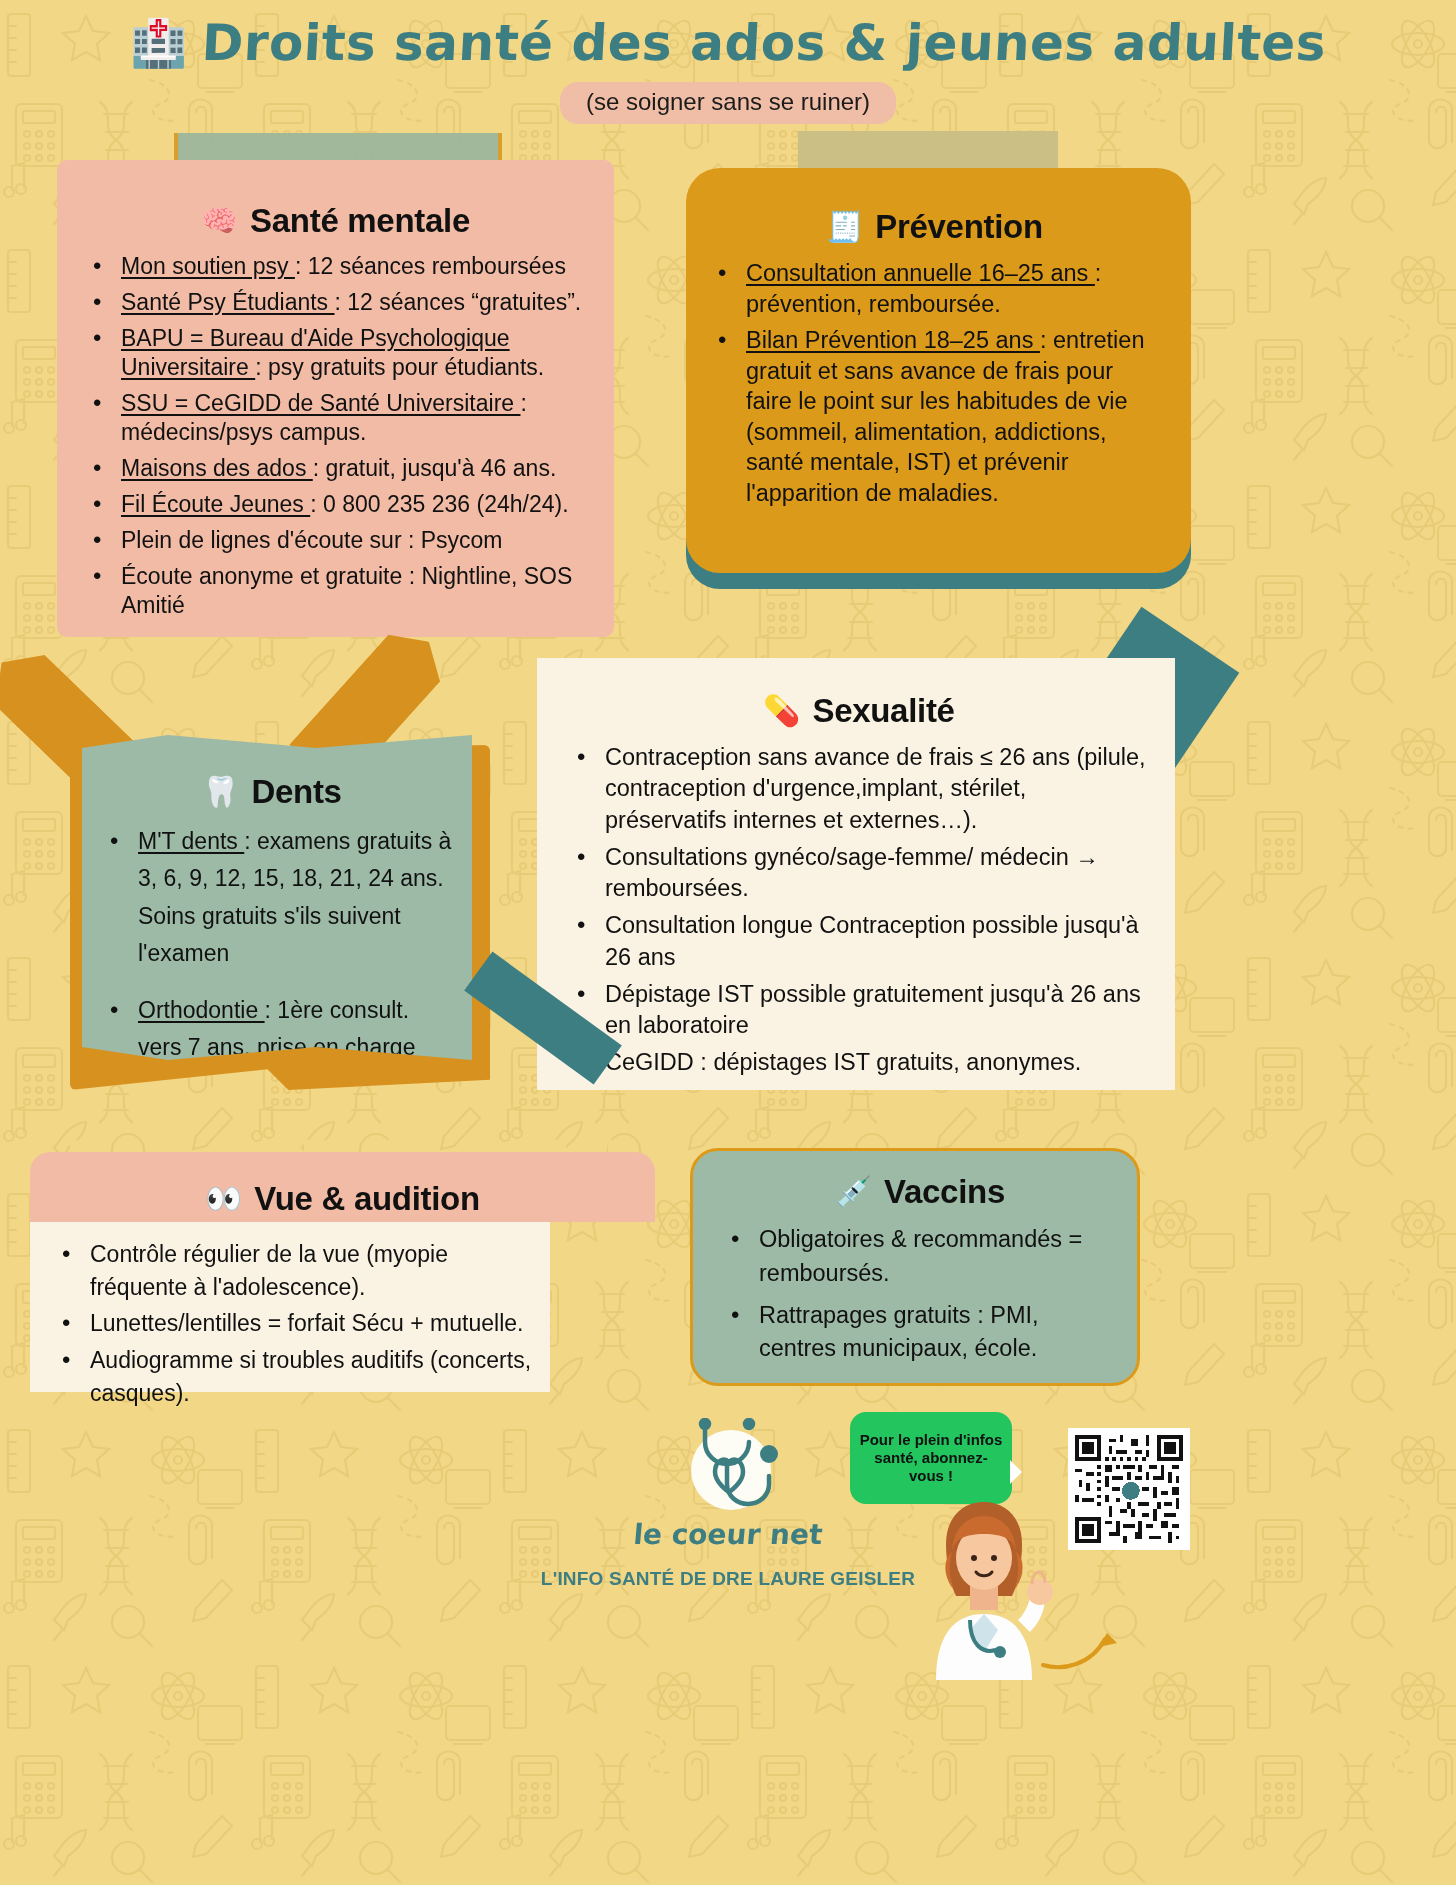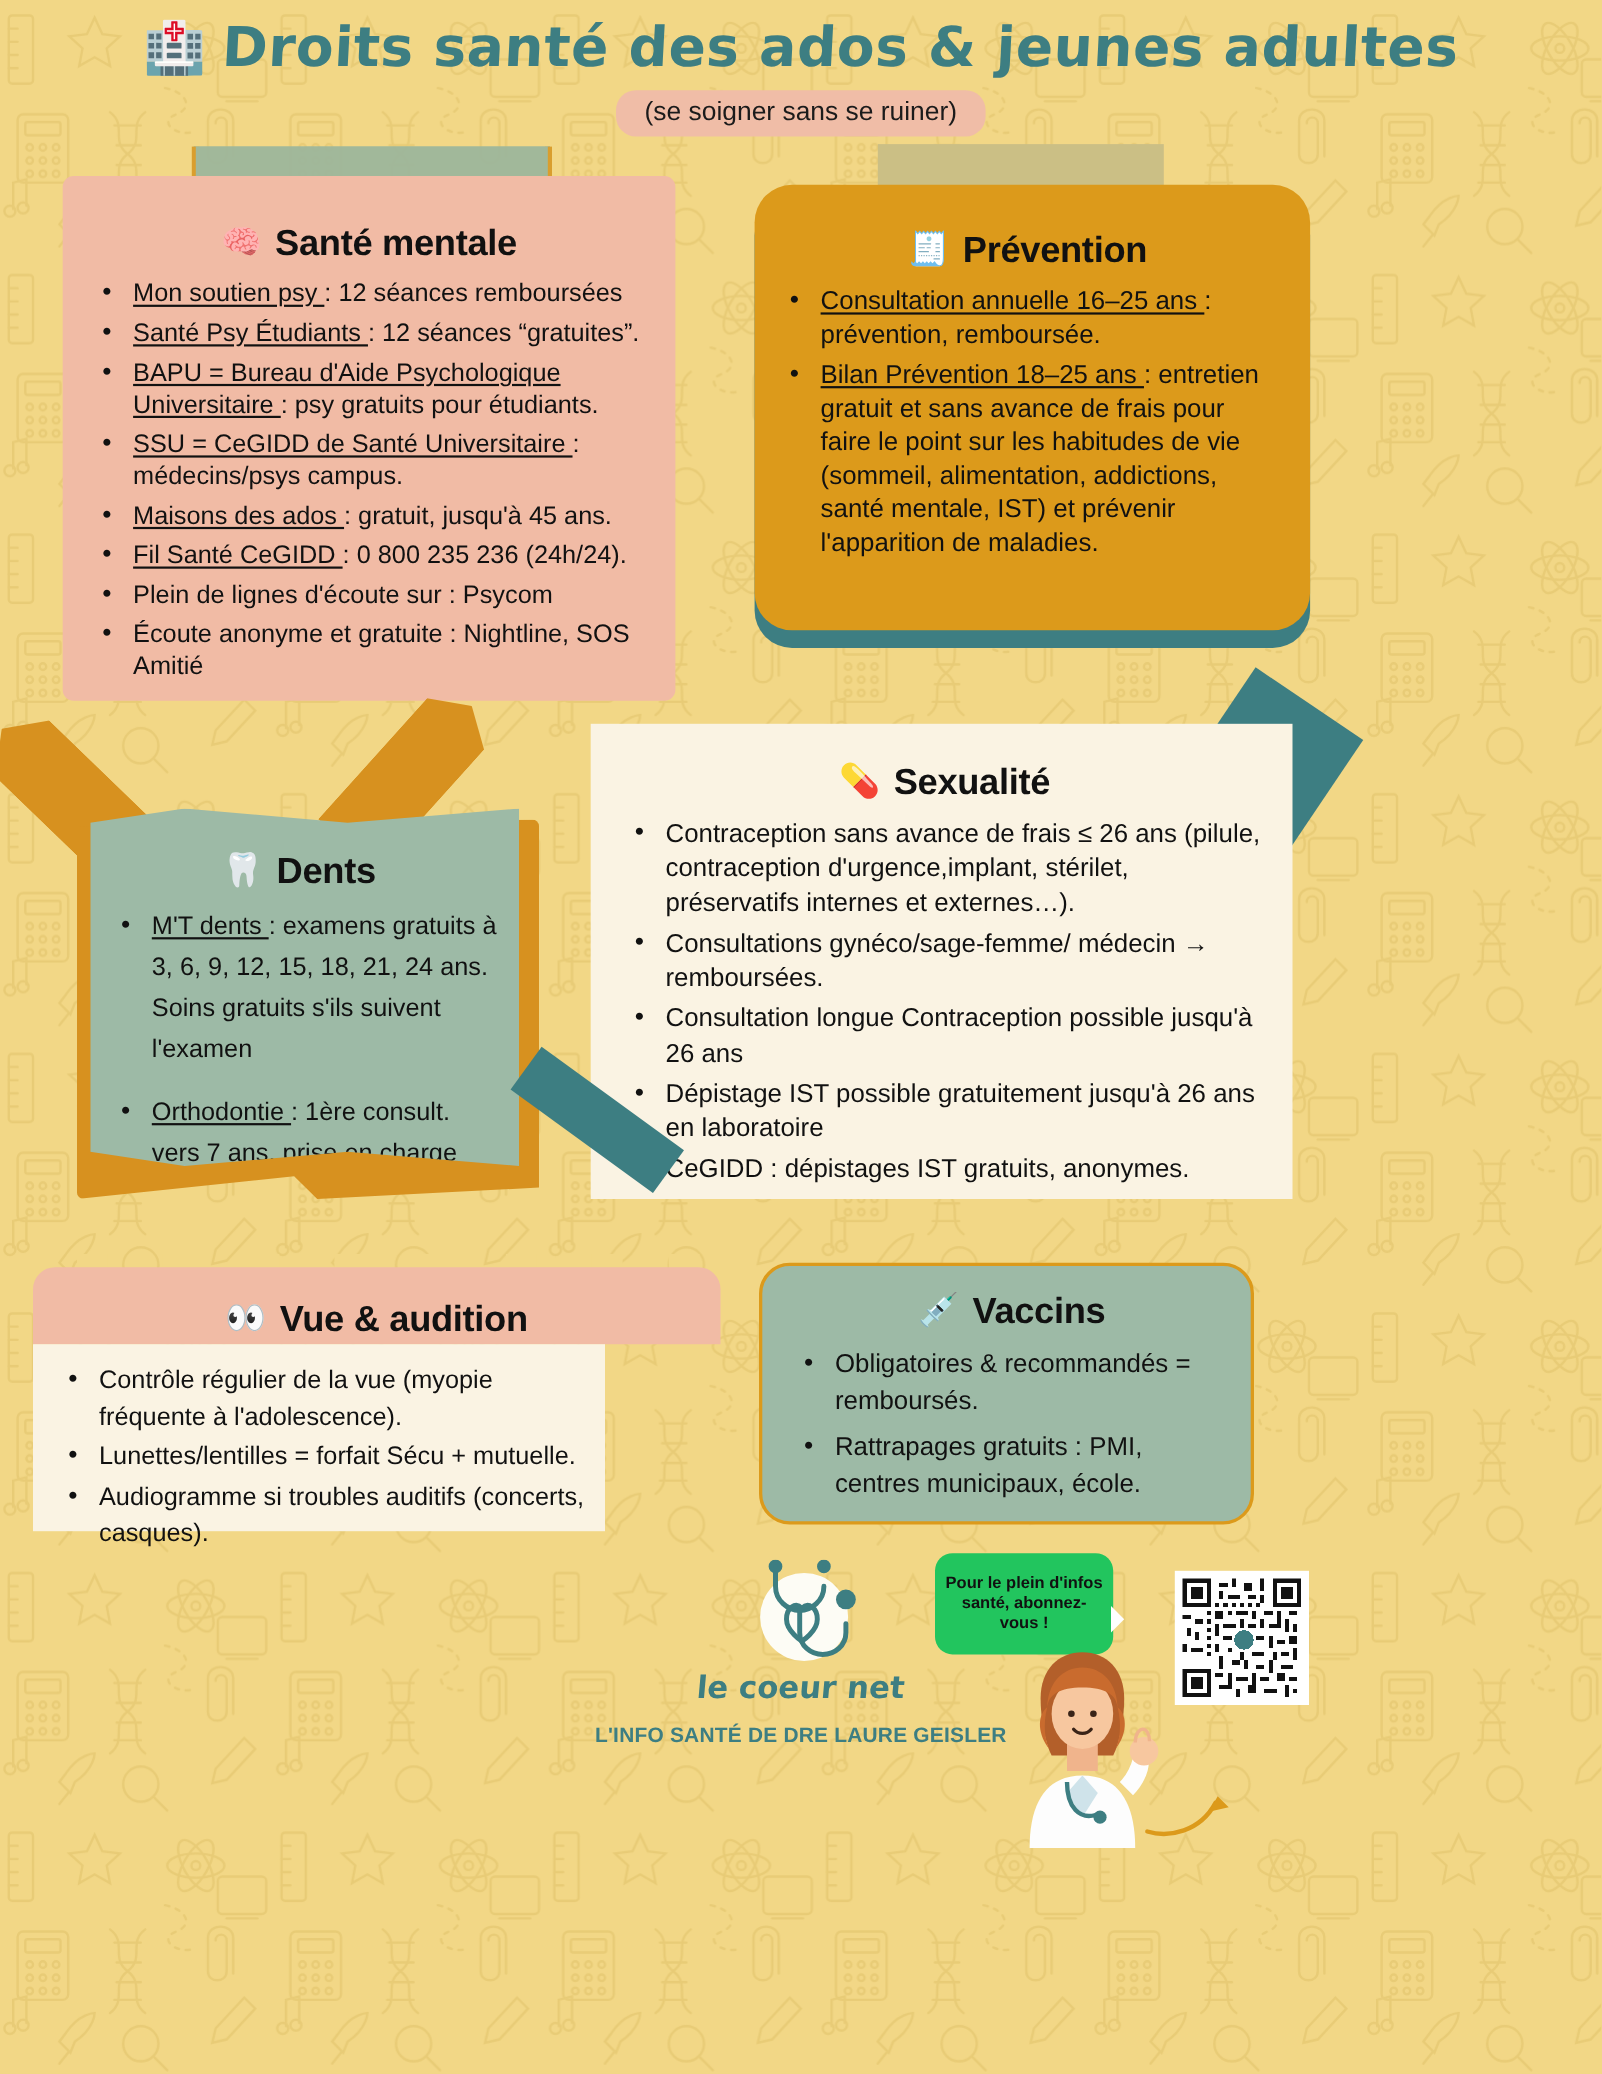--- a/index.html
+++ b/index.html
@@ -305,22 +305,22 @@
   <div class="card" id="card-mental">
     <h2>
       <span class="h-ico">🧠</span>
       <span>Santé mentale</span>
     </h2>
     <ul class="pts">
       <li><span class="u">Mon soutien psy </span><span>: 12 séances remboursées</span></li>
       <li><span class="u">Santé Psy Étudiants </span><span>: 12 séances “gratuites”.</span></li>
       <li><span class="u">BAPU = Bureau d'Aide Psychologique Universitaire </span><span>: psy gratuits pour étudiants.</span></li>
       <li><span class="u">SSU = CeGIDD de Santé Universitaire </span><span>: médecins/psys campus.</span></li>
-      <li><span class="u">Maisons des ados </span><span>: gratuit, jusqu'à 45 ans.</span></li>
-      <li><span class="u">Fil Santé CeGIDD </span><span>: 0 800 235 236 (24h/24).</span></li>
+      <li><span class="u">Maisons des ados </span><span>: gratuit, jusqu'à 46 ans.</span></li>
+      <li><span class="u">Fil Écoute Jeunes </span><span>: 0 800 235 236 (24h/24).</span></li>
       <li><span>Plein de lignes d'écoute sur : Psycom</span></li>
       <li><span>Écoute anonyme et gratuite : Nightline, SOS Amitié</span></li>
     </ul>
   </div>
 
   <div class="tape" id="tape-prev"></div>
   <div class="card" id="card-prev-shadow"></div>
   <div class="card" id="card-prev">
     <h2>
       <span class="h-ico">🧾</span>

